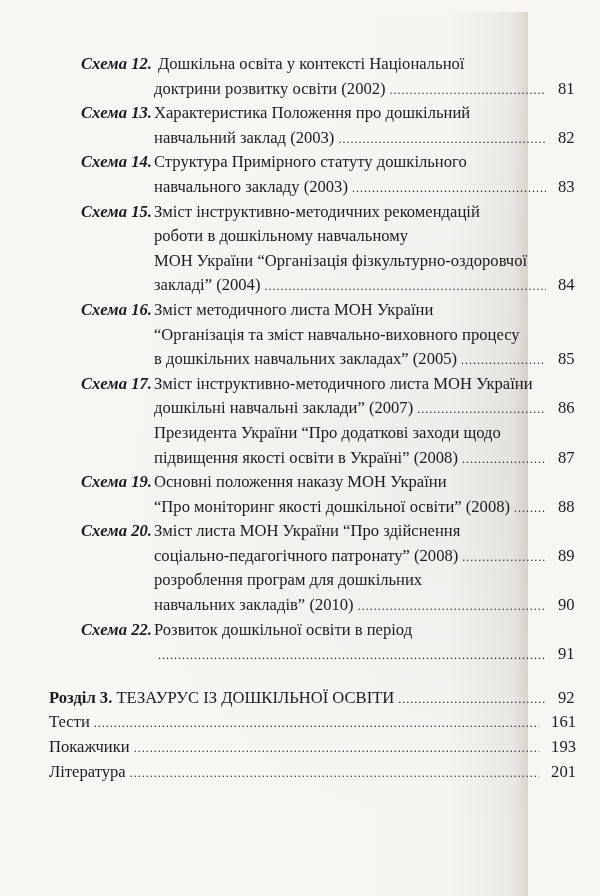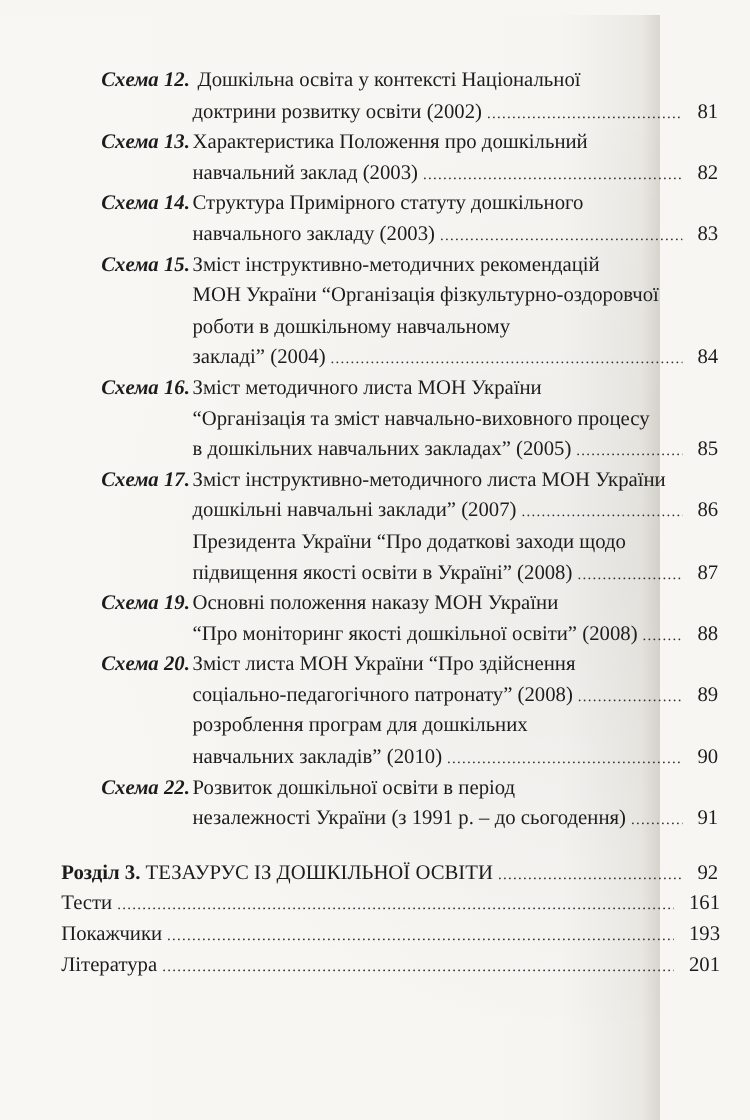--- a/index.html
+++ b/index.html
@@ -130,24 +130,24 @@
         </div>
       </div>
     </div>
 
     <div>
       <div class="line">
         <span class="label">Схема 15.</span>
         <span class="text">Зміст інструктивно-методичних рекомендацій</span>
       </div>
       <div class="line">
+        <span class="text">роботи в дошкільному навчальному</span>
+      </div>
+      <div class="line">
         <span class="text">МОН України “Організація фізкультурно-оздоровчої</span>
-      </div>
-      <div class="line">
-        <span class="text">роботи в дошкільному навчальному</span>
       </div>
       <div class="line">
         <div class="leader-row">
           <span class="t">закладі” (2004)</span>
           <span class="dots"></span>
           <span class="pg">84</span>
         </div>
       </div>
     </div>
 
@@ -236,21 +236,20 @@
       </div>
     </div>
 
     <div>
       <div class="line">
         <span class="label">Схема 22.</span>
         <span class="text">Розвиток дошкільної освіти в період</span>
       </div>
       <div class="line">
         <div class="leader-row">
-          <span class="t">незалежності України (з 1991 р. – до сьогодення)</span>
           <span class="dots"></span>
           <span class="pg">91</span>
         </div>
       </div>
     </div>
 
     <div class="gap"></div>
 
     <div class="sect">
       <div class="leader-row">

